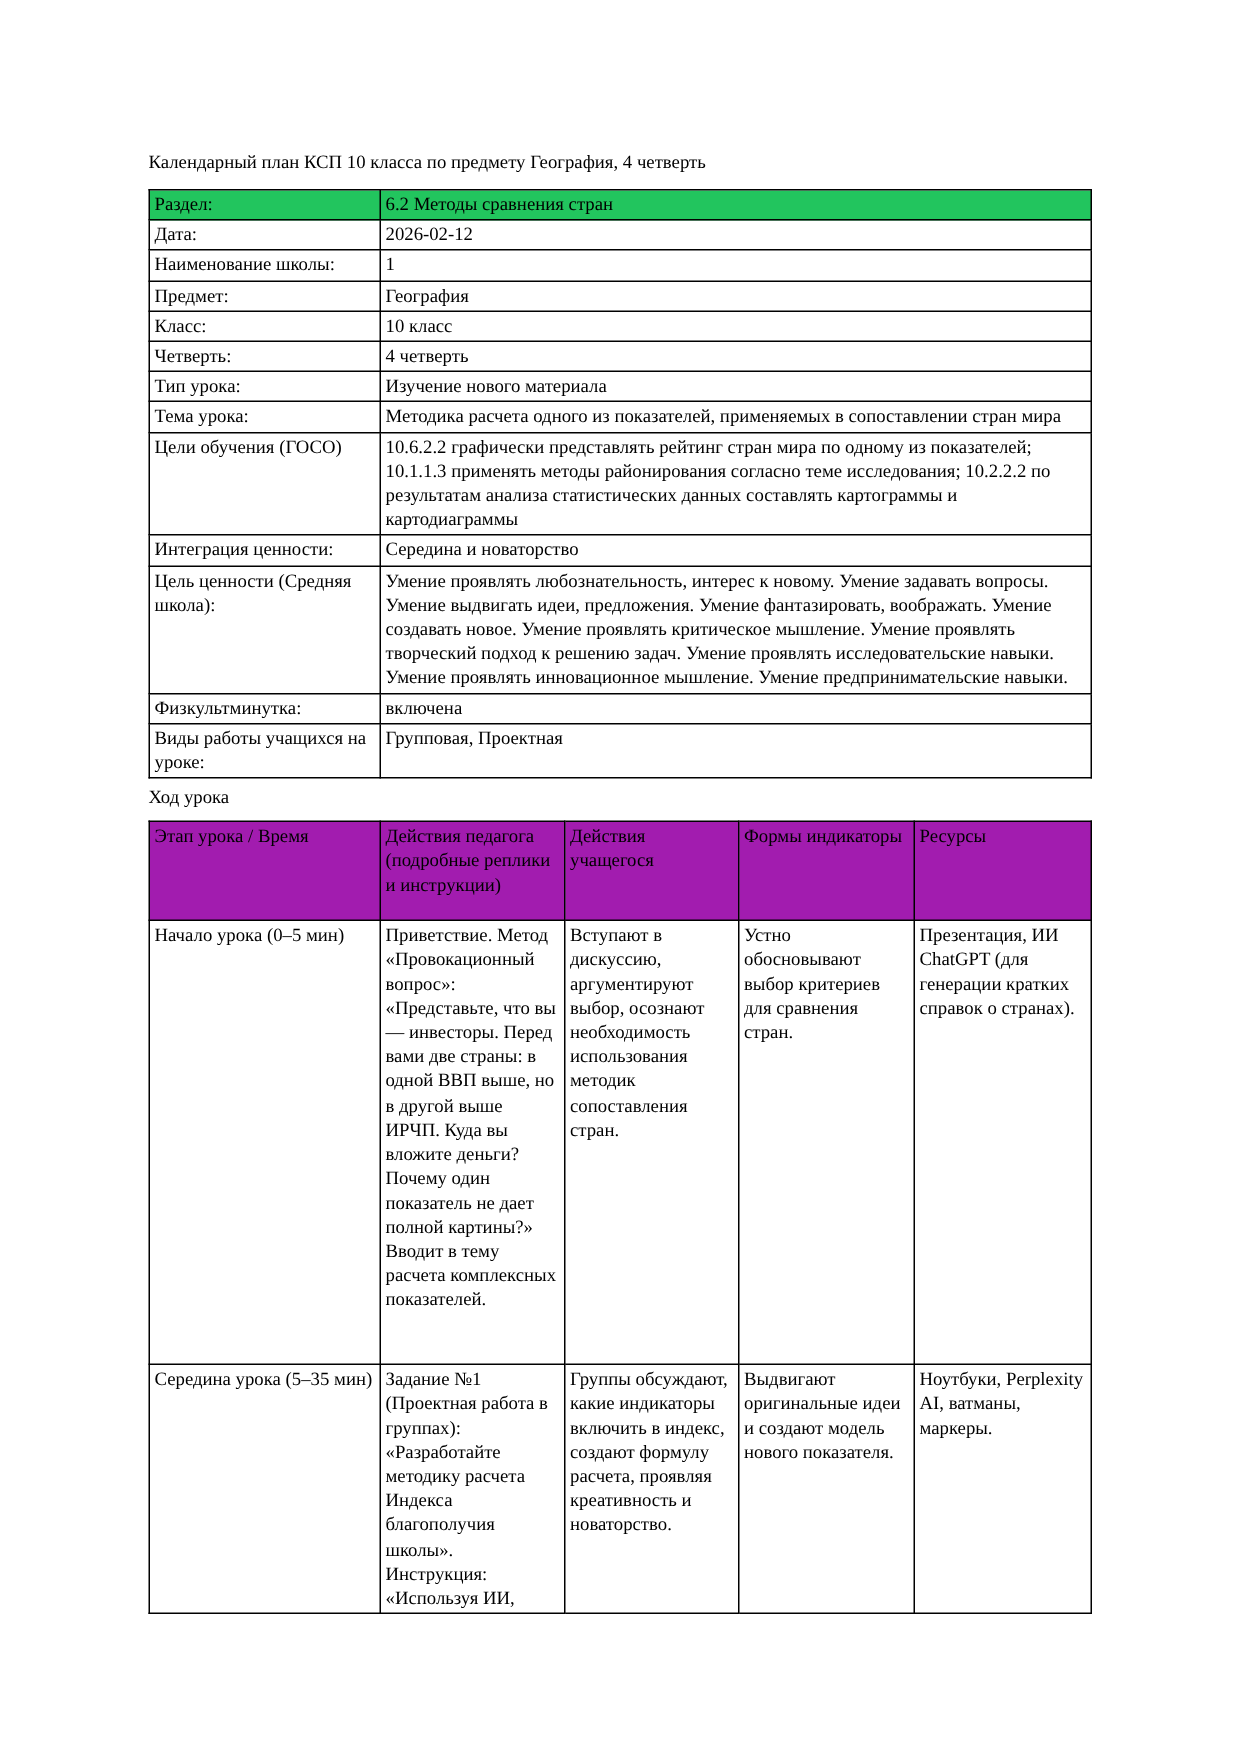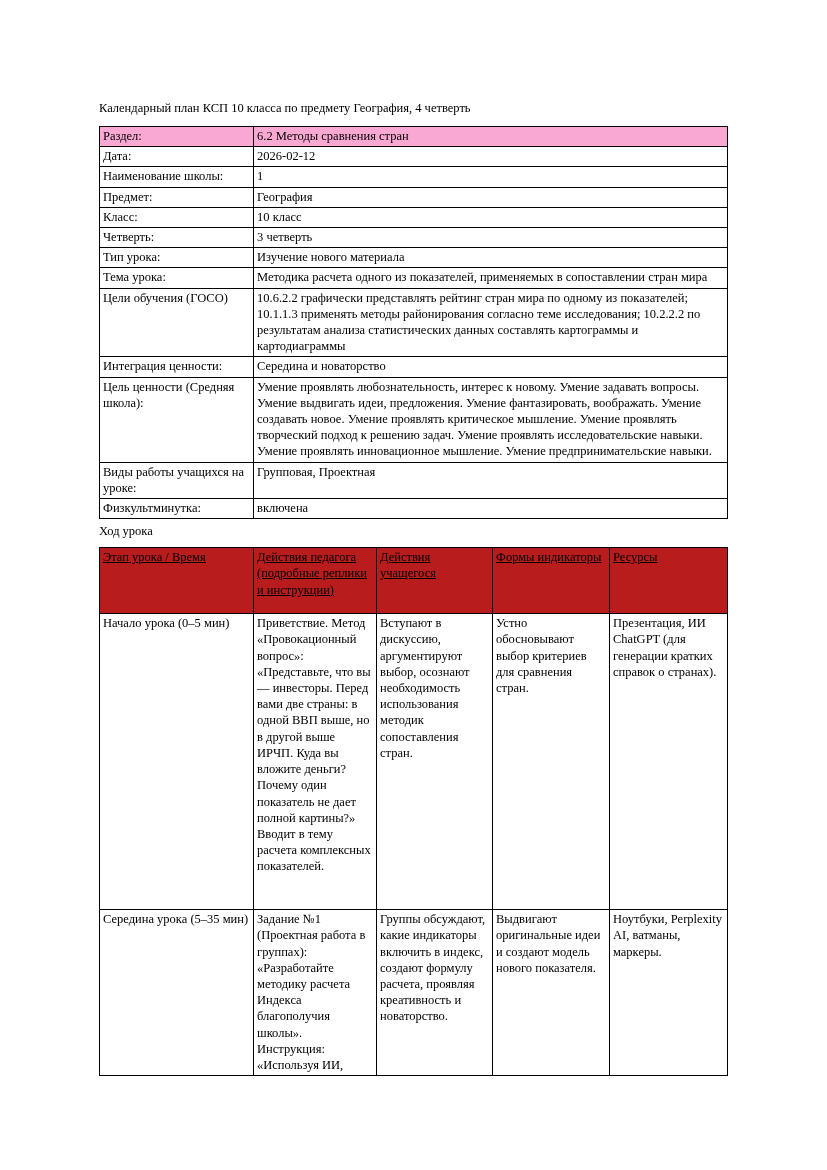--- a/index.html
+++ b/index.html
@@ -53,29 +53,29 @@
     text-align: left;
     font-weight: normal;
     line-height: 16.2px;
     word-wrap: break-word;
     overflow-wrap: break-word;
     hyphens: none;
   }
   
   .info-table col.c-label { width: 154px; }
   .info-table col.c-value { width: 474px; }
-  .info-table tr.shaded td { background: #f9a8d4; }
+  .info-table tr.shaded td { background: #22c55e; }
 
   
   .flow-table col.c1 { width: 154px; }
   .flow-table col.c2 { width: 123px; }
   .flow-table col.c3 { width: 116px; }
   .flow-table col.c4 { width: 117px; }
   .flow-table col.c5 { width: 118px; }
-  .flow-table thead td { background: #b91c1c; text-decoration: underline; }
+  .flow-table thead td { background: #a21caf; }
   .flow-table thead td { height: 62px; }
   .flow-table .row-start td { height: 292px; }
   .flow-table .row-middle td { height: 158px; margin-top: 24px; }
 </style>
 </head>
 <body>
 
 <div class="page">
   <div class="content">
 
@@ -102,21 +102,21 @@
           <tr>
             <td>Предмет:</td>
             <td>География</td>
           </tr>
           <tr>
             <td>Класс:</td>
             <td>10 класс</td>
           </tr>
           <tr>
             <td>Четверть:</td>
-            <td>3 четверть</td>
+            <td>4 четверть</td>
           </tr>
           <tr>
             <td>Тип урока:</td>
             <td>Изучение нового материала</td>
           </tr>
           <tr>
             <td>Тема урока:</td>
             <td>Методика расчета одного из показателей, применяемых в сопоставлении стран мира</td>
           </tr>
           <tr>
@@ -125,26 +125,26 @@
           </tr>
           <tr>
             <td>Интеграция ценности:</td>
             <td>Середина и новаторство</td>
           </tr>
           <tr>
             <td>Цель ценности (Средняя школа):</td>
             <td>Умение проявлять любознательность, интерес к новому. Умение задавать вопросы. Умение выдвигать идеи, предложения. Умение фантазировать, воображать. Умение создавать новое. Умение проявлять критическое мышление. Умение проявлять творческий подход к решению задач. Умение проявлять исследовательские навыки. Умение проявлять инновационное мышление. Умение предпринимательские навыки.</td>
           </tr>
           <tr>
+            <td>Физкультминутка:</td>
+            <td>включена</td>
+          </tr>
+          <tr>
             <td>Виды работы учащихся на уроке:</td>
             <td>Групповая, Проектная</td>
-          </tr>
-          <tr>
-            <td>Физкультминутка:</td>
-            <td>включена</td>
           </tr>
         </tbody>
     </table>
 
     <div class="section-label">Ход урока</div>
 
     <table class="flow-table">
       <colgroup>
         <col class="c1">
         <col class="c2">

